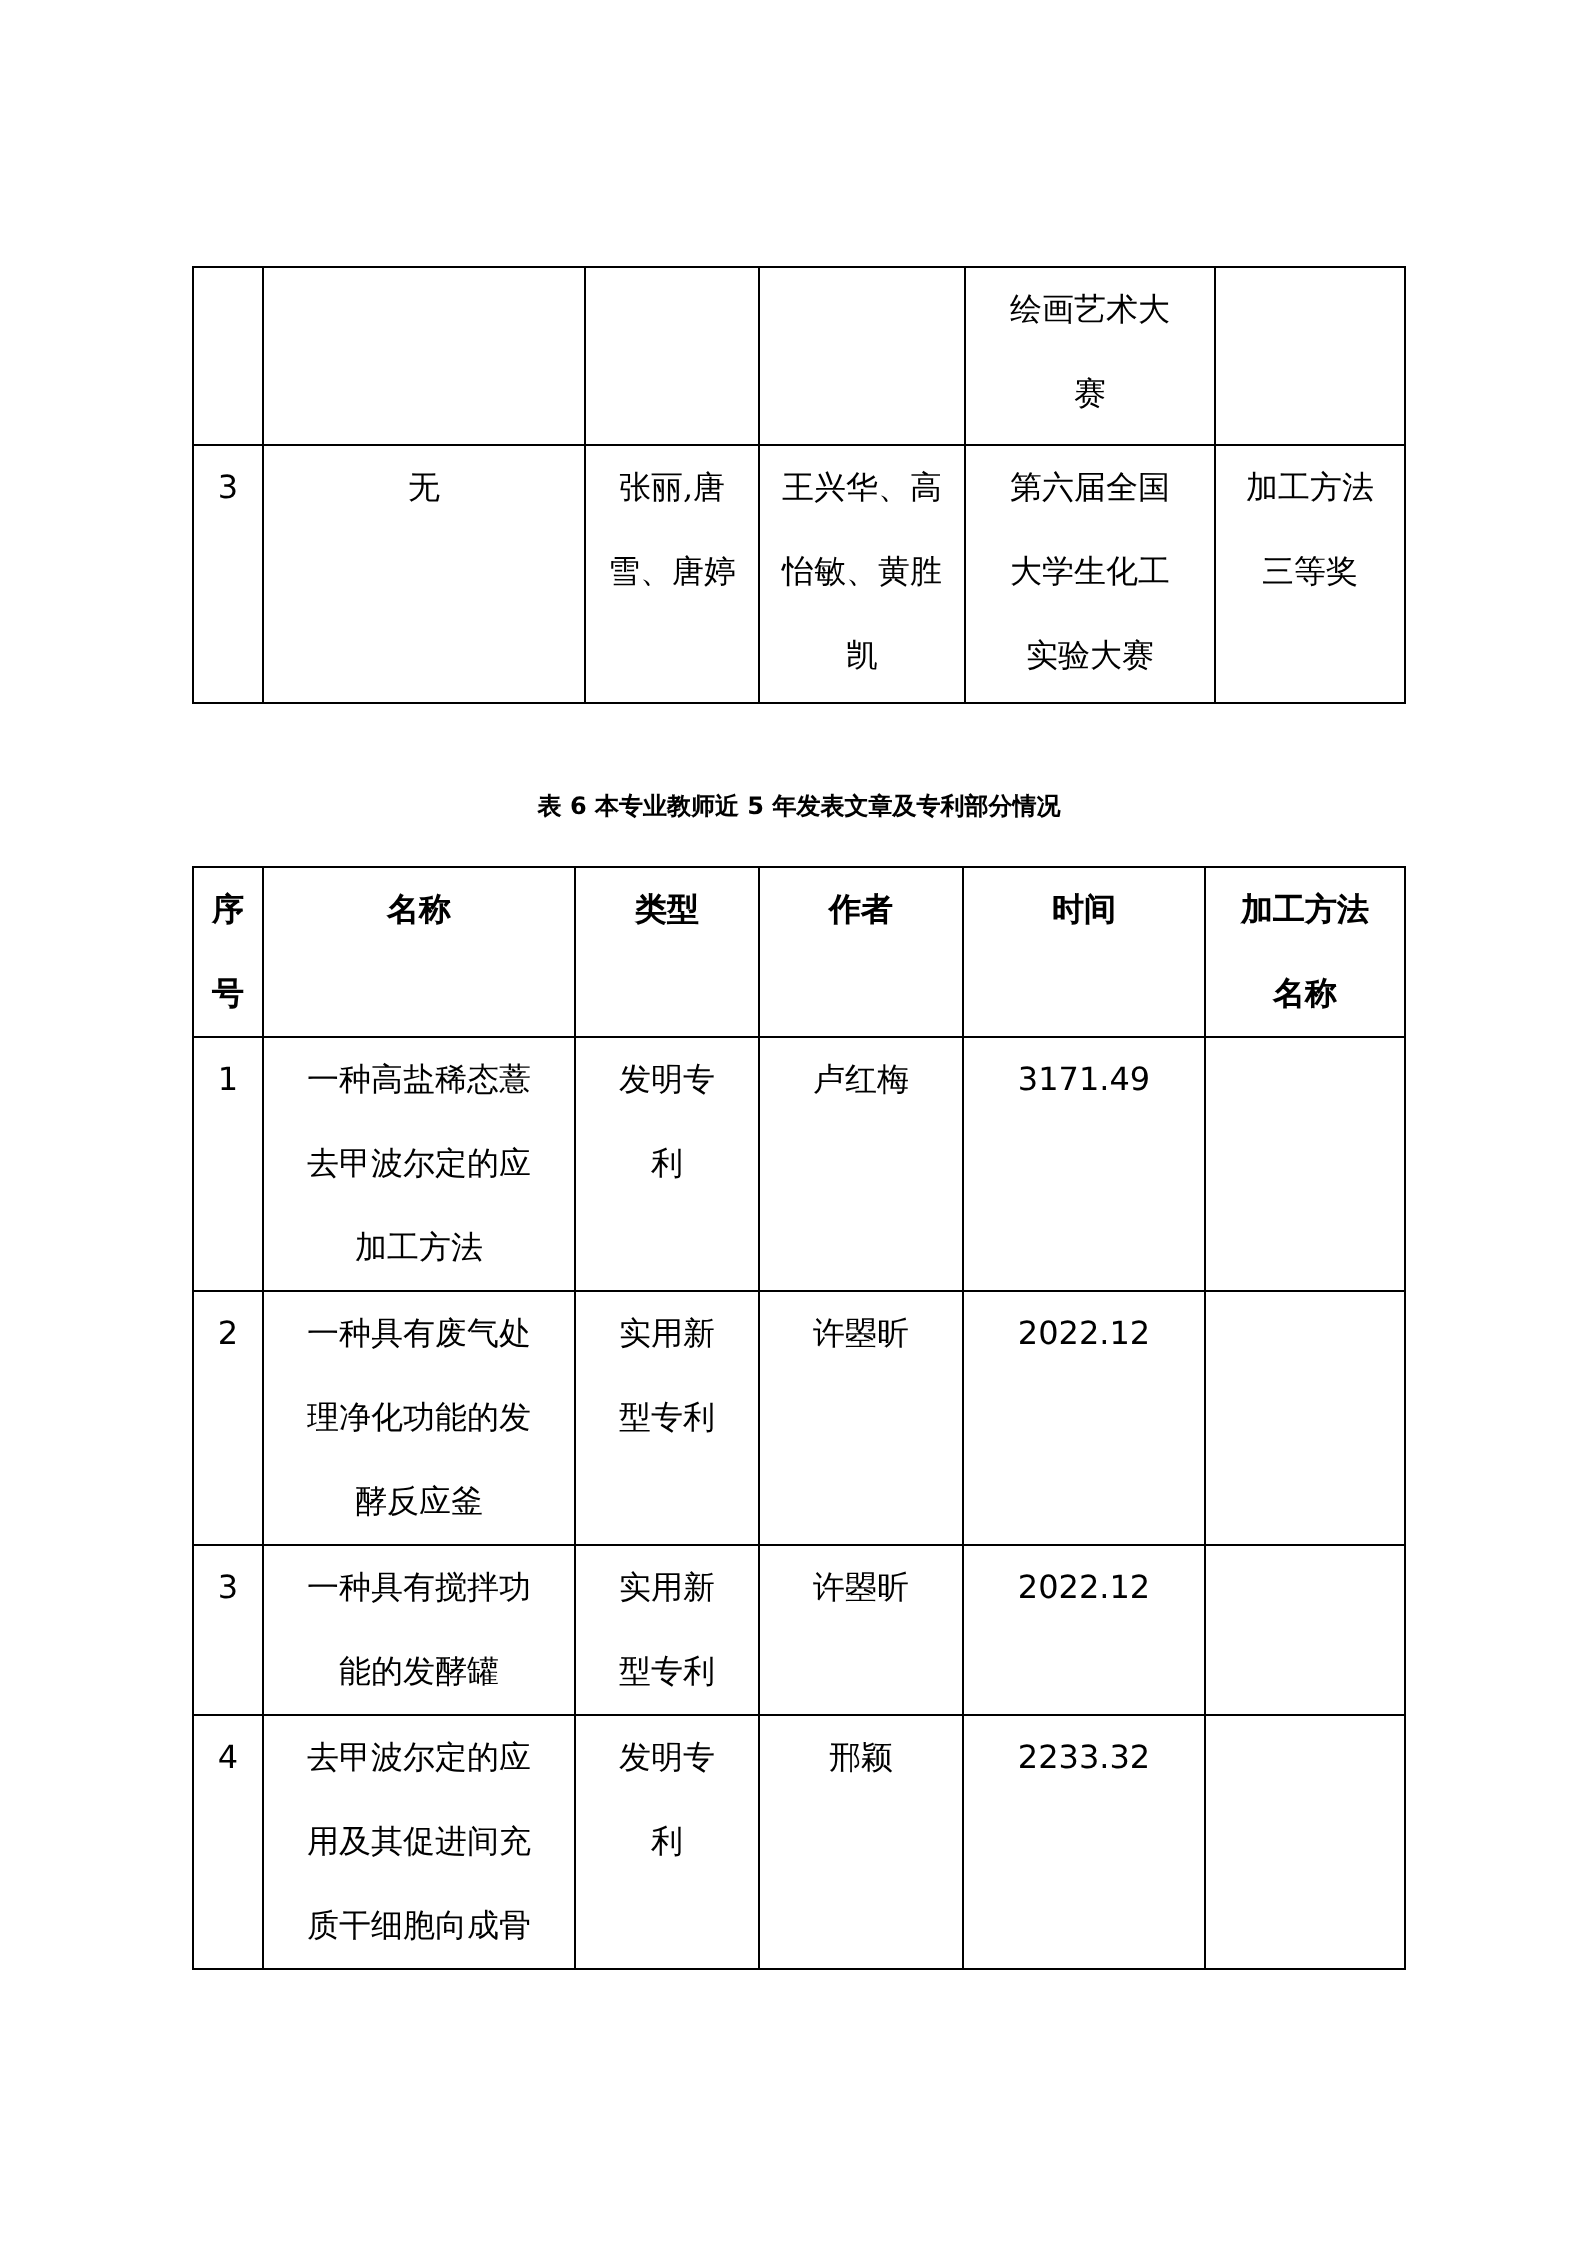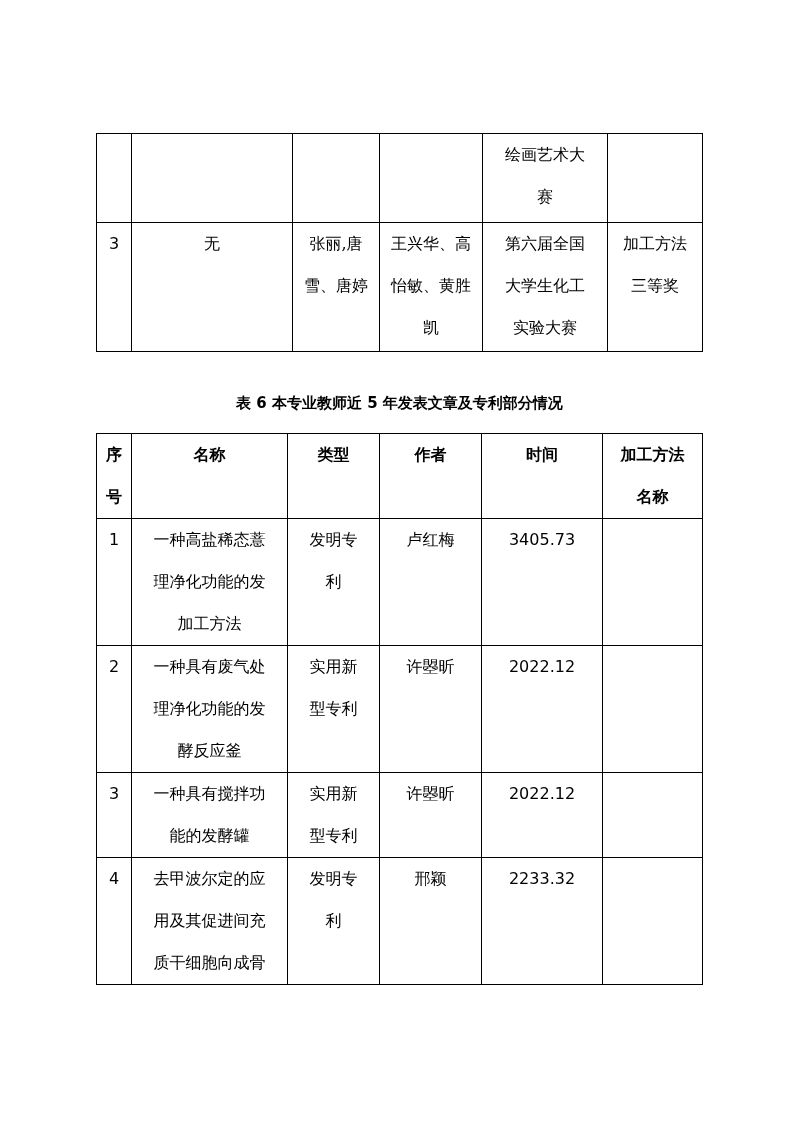--- a/index.html
+++ b/index.html
@@ -41,21 +41,21 @@
     font-size: 16px;
     font-weight: bold !important;
   }
   .caption {
     position: absolute;
     left: 97px;
     top: 389px;
     width: 605px;
     text-align: center;
     font-family: "DejaVu Sans", "Liberation Sans", sans-serif;
-    font-size: 15px;
+    font-size: 12px;
     font-weight: bold;
     line-height: 28px;
   }
   #tbl-prev { left: 96px; top: 133px; width: 606px; }
   #tbl-main { left: 96px; top: 433px; width: 606px; }
 </style>
 </head>
 <body>
 
 <div class="page">
@@ -114,26 +114,26 @@
         <th class="hdr">名称</th>
         <th class="hdr">类型</th>
         <th class="hdr">作者</th>
         <th class="hdr">时间</th>
         <th class="hdr">加工方法
 名称</th>
       </tr>
       <tr style="height:127px">
         <td class="num">1</td>
         <td class="kai">一种高盐稀态薏
-理净化功能的发
+去甲波尔定的应
 加工方法</td>
         <td class="kai">发明专
 利</td>
         <td class="kai">卢红梅</td>
-        <td class="num">3405.73</td>
+        <td class="num">3171.49</td>
         <td class="kai"></td>
       </tr>
       <tr style="height:127px">
         <td class="num">2</td>
         <td class="kai">一种具有废气处
 理净化功能的发
 酵反应釜</td>
         <td class="kai">实用新
 型专利</td>
         <td class="kai">许曌昕</td>

